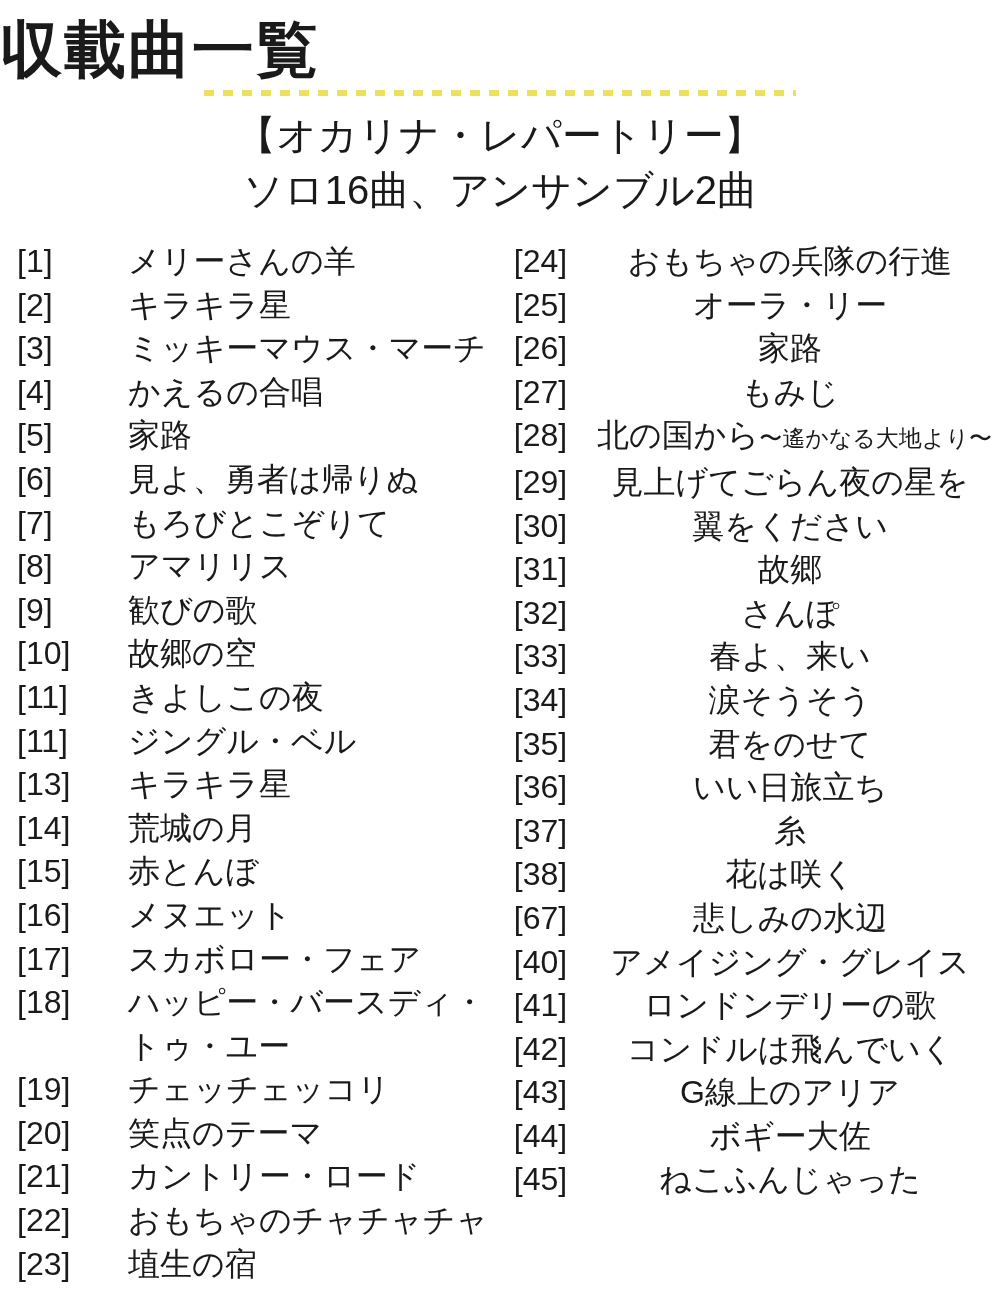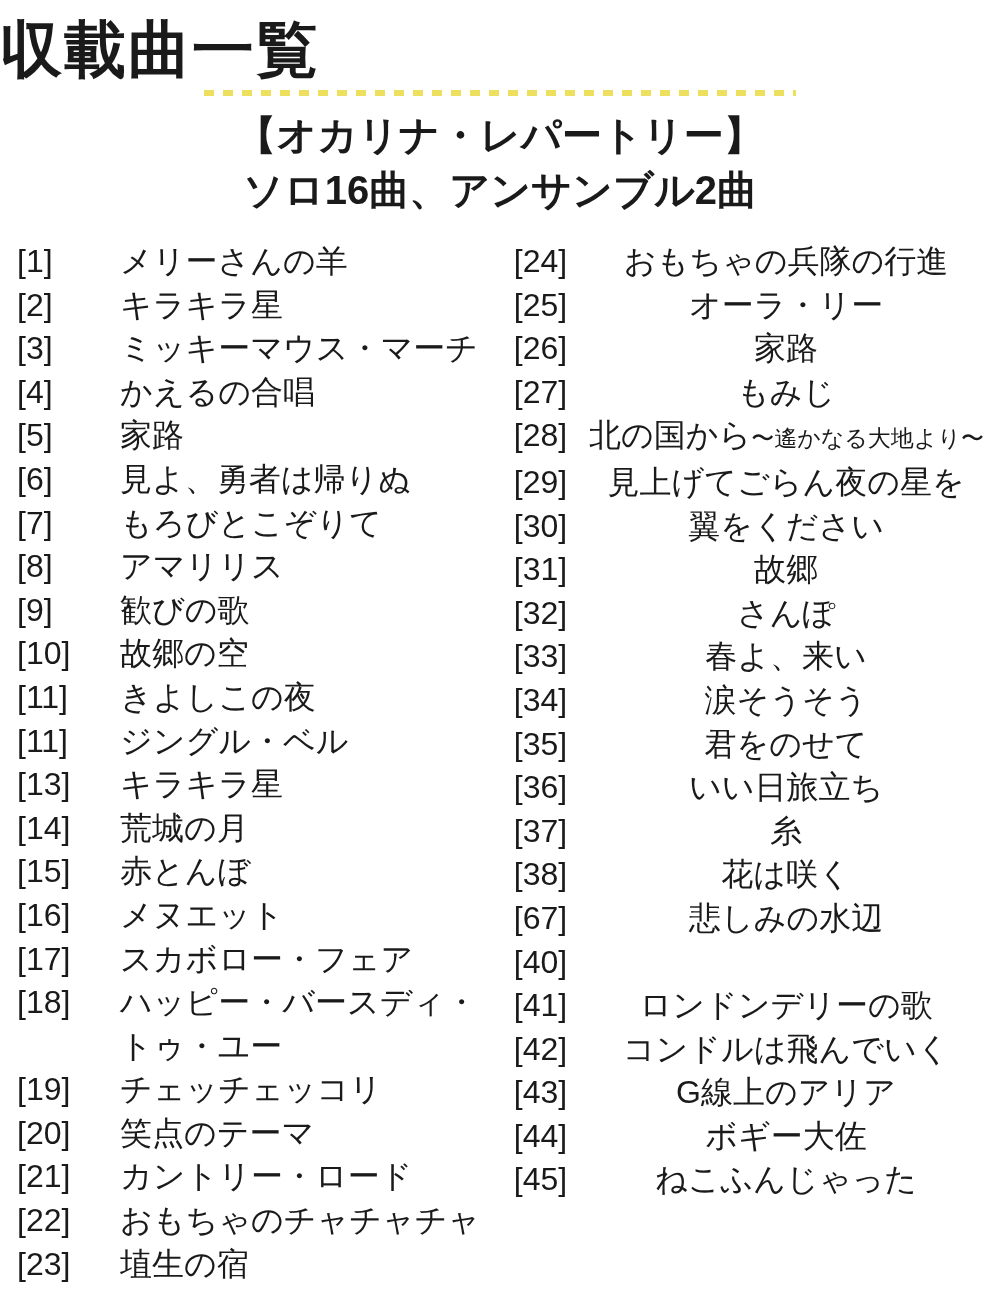--- a/index.html
+++ b/index.html
@@ -34,42 +34,42 @@
     margin: 2px auto 0 auto;
     background: repeating-linear-gradient(90deg,
       var(--dash) 0px, var(--dash) 10px,
       transparent 10px, transparent 19px);
   }
   .subtitles {
     margin-top: 12px;
     text-align: center;
     font-size: 40px;
     line-height: 55px;
-    font-weight: 700;
+    font-weight: 400;
   }
   .columns {
     position: relative;
     margin-top: 22px;
     display: flex;
   }
   ol.col {
     list-style: none;
     font-size: 32px;
     line-height: 43.6px;
   }
   ol.col.left  { width: 486px; padding-left: 17px; }
   ol.col.right { width: 497px; padding-left: 6px; text-align: center; }
   .row { display: flex; align-items: flex-start; }
   .num {
     flex: none;
     width: 103px;
     white-space: nowrap;
   }
   ol.col.right .num { width: 97px; }
-  .title { flex: 1; white-space: nowrap; }
+  .title { flex: 1; white-space: nowrap; margin-left: 8px; }
   .title .small { font-size: 23px; }
 </style>
 </head>
 <body>
 
 <div class="page">
   <h1 class="page-title">収載曲一覧</h1>
 
   <div class="divider"></div>
 
@@ -233,20 +233,21 @@
         <li class="row">
           <span class="num">[38]</span>
           <span class="title"><span>花は咲く</span></span>
         </li>
         <li class="row">
           <span class="num">[67]</span>
           <span class="title"><span>悲しみの水辺</span></span>
         </li>
         <li class="row">
           <span class="num">[40]</span>
+          <span class="title"><span>アメイジング・グレイス</span></span>
         </li>
         <li class="row">
           <span class="num">[41]</span>
           <span class="title"><span>ロンドンデリーの歌</span></span>
         </li>
         <li class="row">
           <span class="num">[42]</span>
           <span class="title"><span>コンドルは飛んでいく</span></span>
         </li>
         <li class="row">

